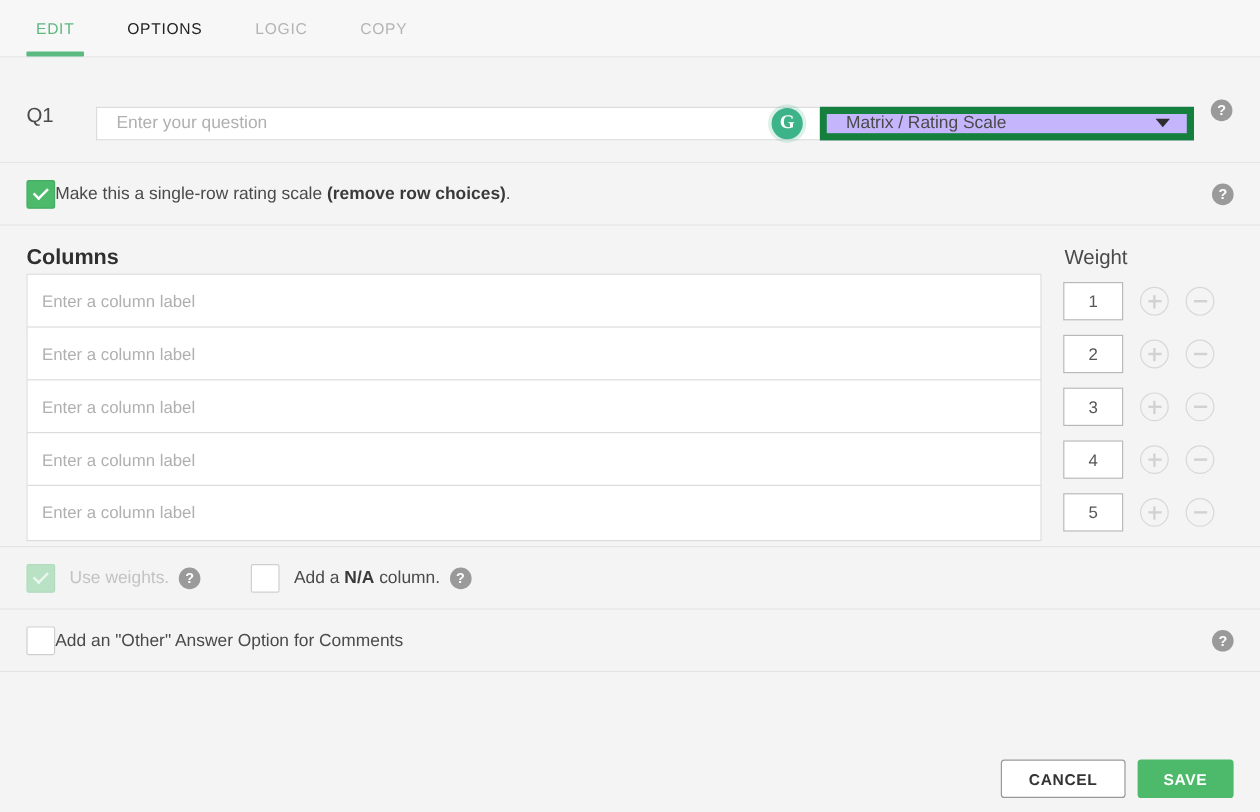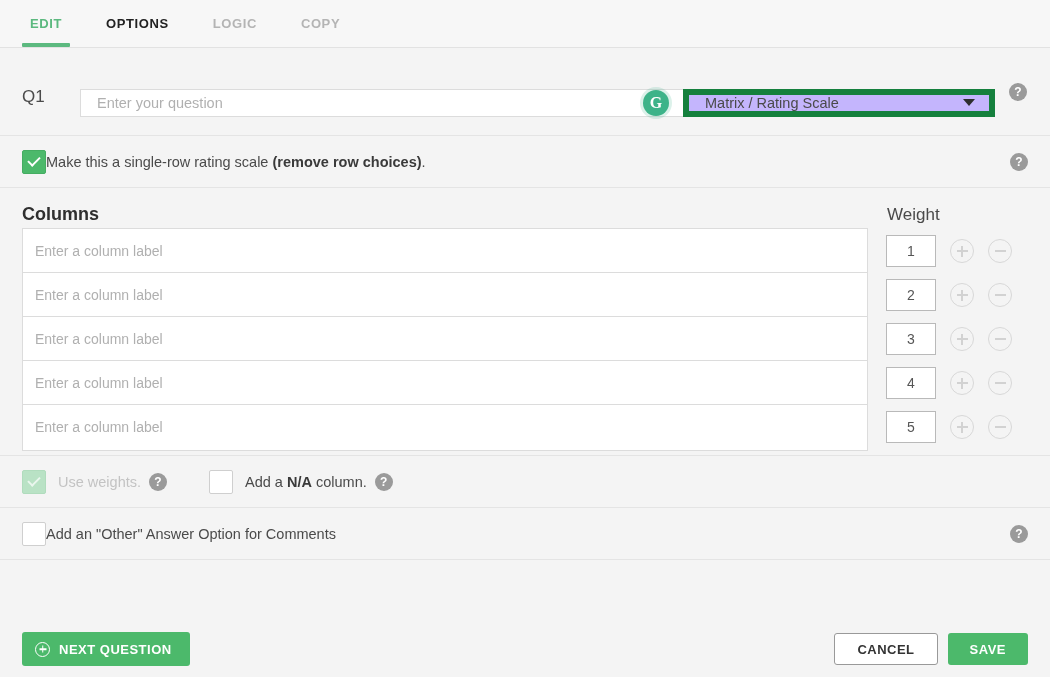--- a/index.html
+++ b/index.html
@@ -26,21 +26,21 @@
     display: flex;
     align-items: stretch;
     padding-left: 8px;
   }
   .tab {
     display: flex;
     align-items: center;
     justify-content: center;
     padding: 0 22px;
     font-size: 13px;
-    font-weight: bold;
+    font-weight: normal;
     letter-spacing: 0.6px;
     color: #b4b4b4;
     cursor: pointer;
     position: relative;
     user-select: none;
   }
   .tab.active {
     color: #5cb97f;
   }
   .tab.strong {
@@ -510,24 +510,20 @@
 </div>
 
 <div class="other-row">
   <div class="cb unchecked"></div>
   <div class="cb-text">Add an "Other" Answer Option for Comments</div>
   <div class="spacer"></div>
   <div class="help">?</div>
 </div>
 
 <div class="footer">
-  <div class="btn btn-next">
-    <span class="plus-circle"></span>
-    <span>NEXT QUESTION</span>
-  </div>
   <div class="spacer"></div>
   <div class="btn btn-cancel">
     <span>CANCEL</span>
   </div>
   <div class="btn btn-save">
     <span>SAVE</span>
   </div>
 </div>
 
 </body></html>

